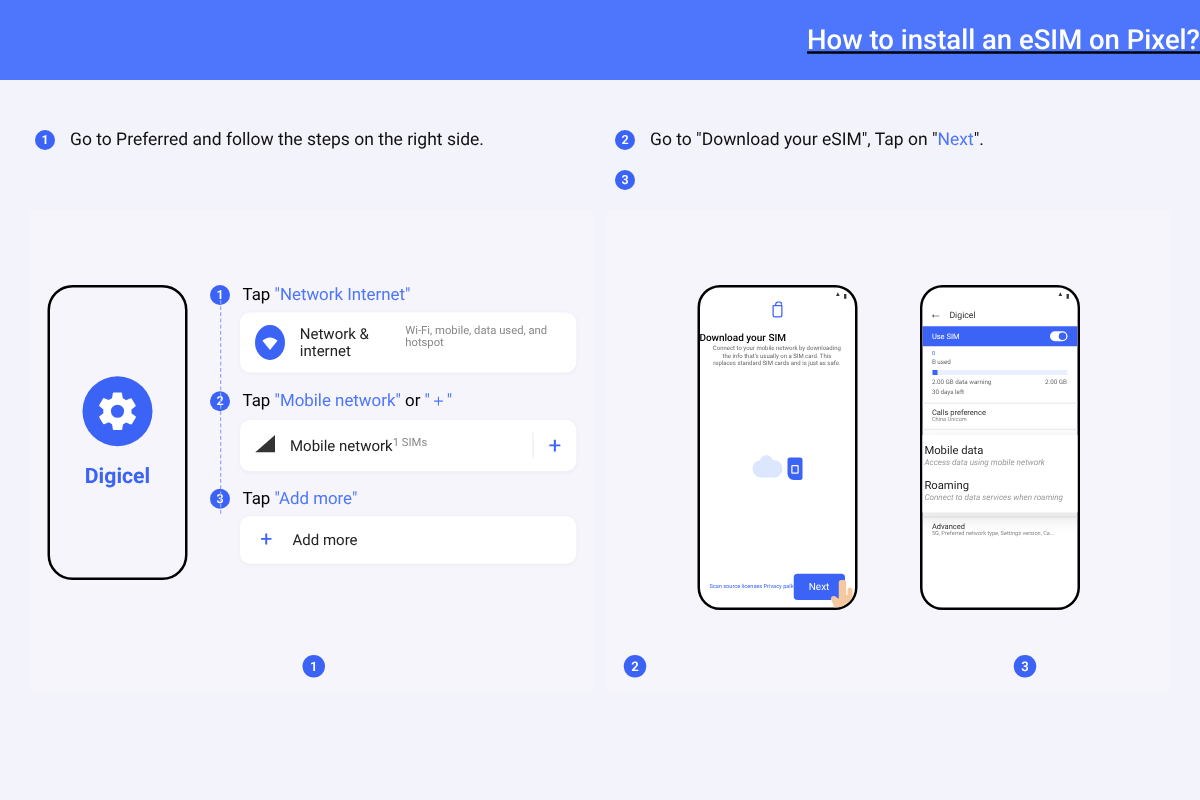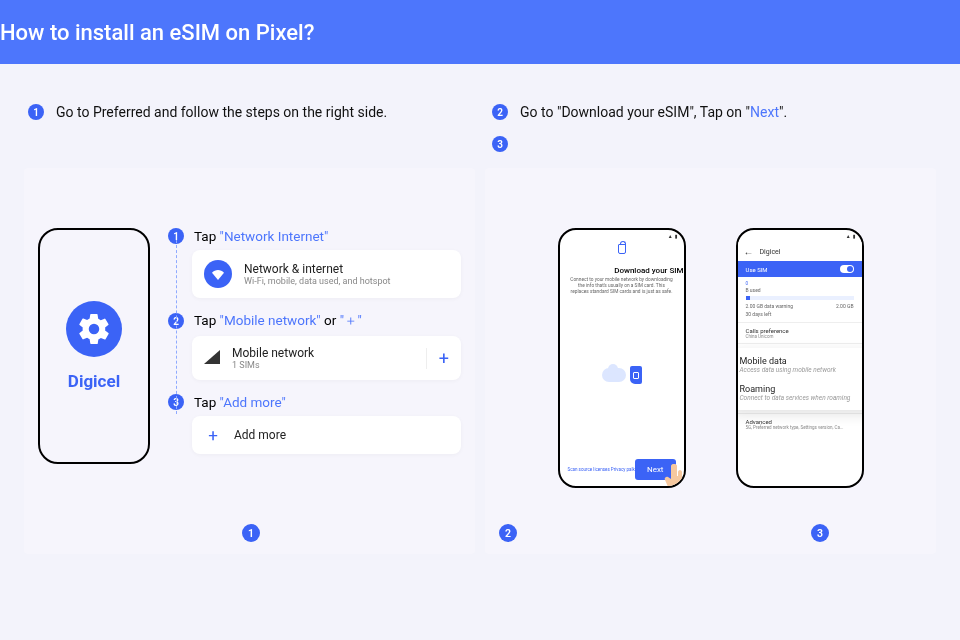--- a/index.html
+++ b/index.html
@@ -9,21 +9,22 @@
     font-family: -apple-system, BlinkMacSystemFont, "Segoe UI", Roboto, sans-serif;
     background: #f3f3fb;
     overflow: hidden;
   }
   .header {
     width: 100%;
     height: 64px;
     background: #4d76fc;
     display: flex;
     align-items: center;
-    justify-content: flex-start;
+    justify-content: flex-end;
+    text-decoration: underline;
   }
   .header h1 {
     color: #fff;
     font-size: 22px;
     font-weight: 500;
   }
   .intro {
     display: flex;
     gap: 24px;
     padding: 40px 28px 16px 28px;
@@ -122,21 +123,21 @@
   .card {
     margin-left: 24px;
     background: #fff;
     border-radius: 8px;
     padding: 10px 12px;
     display: flex;
     align-items: center;
     gap: 12px;
     box-shadow: 0 1px 4px rgba(0,0,0,0.04);
   }
-  .card-text { display: flex; flex-direction: column; }
+  .card-text { display: flex; }
   .card-title { font-size: 12px; color: #222; }
   .card-sub { font-size: 9px; color: #888; }
   .wifi-circle {
     width: 28px; height: 28px; border-radius: 50%;
     background: #3b63f6;
     display: flex; align-items: center; justify-content: center;
   }
   .wifi-circle svg { width: 16px; height: 16px; fill: #fff; }
   .sim-icon svg { width: 16px; height: 14px; fill: #333; }
   .plus-btn {
@@ -189,21 +190,21 @@
   }
   .status-bar {
     height: 12px;
     display: flex;
     justify-content: flex-end;
     align-items: center;
     padding: 0 6px;
     gap: 2px;
   }
   .status-bar span { font-size: 5px; color: #333; }
-  .dl-title { font-size: 8px; text-align: right; margin-top: 10px; font-weight: 500; }
+  .dl-title { font-size: 8px; text-align: left; margin-top: 10px; font-weight: 500; }
   .dl-desc { font-size: 4.8px; text-align: center; color: #666; padding: 2px 10px; line-height: 1.3; }
   .dl-art {
     flex: 1;
     display: flex;
     align-items: center;
     justify-content: center;
     gap: 4px;
   }
   .cloud {
     width: 24px; height: 14px;

